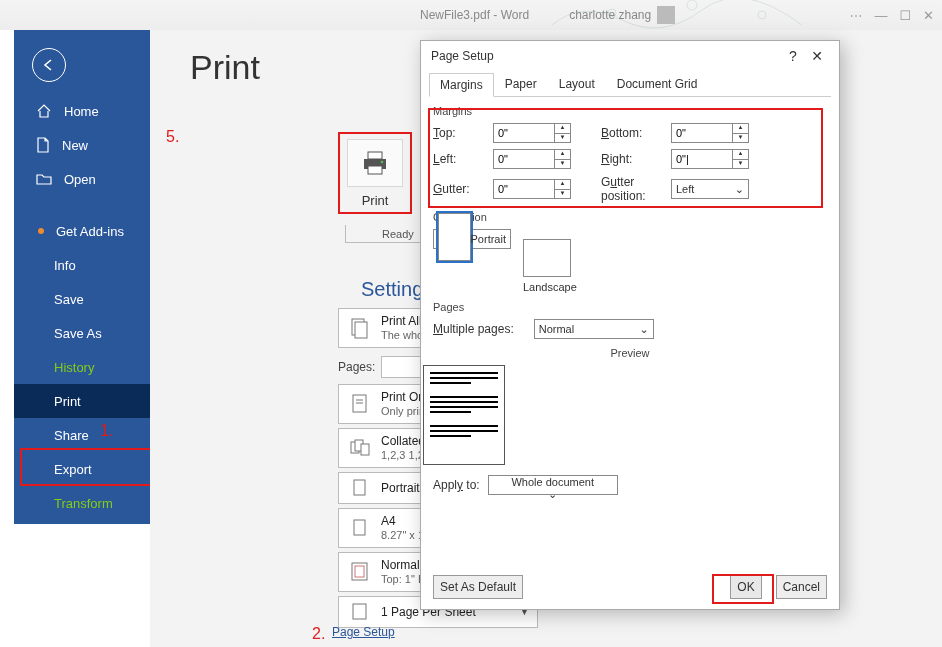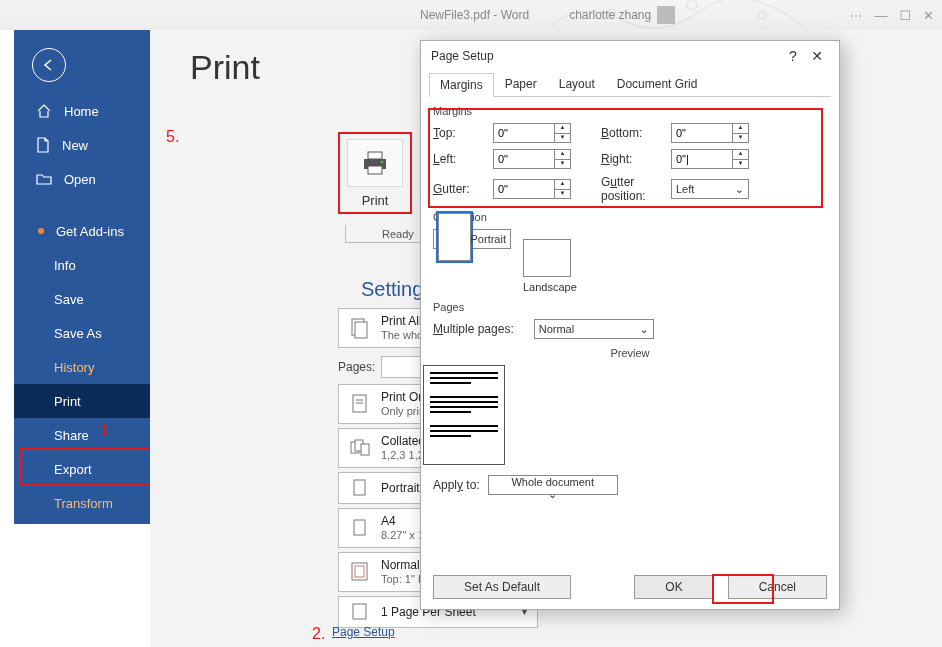--- a/index.html
+++ b/index.html
@@ -14,21 +14,21 @@
   .titlebar .winctrl { position:absolute; right:8px; top:0; display:flex; gap:12px; height:30px; align-items:center; color:#999; font-size:13px; }
   .titlebar .winctrl span { cursor:pointer; }
 
   
   .sidebar { position:absolute; left:0; top:30px; width:150px; height:494px; background:#2a569a; color:#fff; font-size:13px;margin-left:14px; }
   .sb-back { width:34px; height:34px; border:1.5px solid #fff; border-radius:50%; margin:18px 0 12px 18px; display:flex; align-items:center; justify-content:center; cursor:pointer; }
   .sb-back svg { stroke:#fff; }
   .sb-item { height:34px; display:flex; align-items:center; padding-left:22px; gap:12px; cursor:pointer; }
   .sb-item svg { fill:none; stroke:#fff; stroke-width:1.2; }
   .sb-item.sub { padding-left:40px; }
-  .sb-item.dim { color:#fdba74; }
+  .sb-item.dim { color:#84cc16; }
   .sb-item.selected { background:#0a2b57; }
   .sb-sep { height:18px; }
   .sb-bullet { width:6px; height:6px; background:#ef8b2f; border-radius:50%; margin-left:-16px; }
 
   
   .main { position:absolute; left:150px; top:30px; right:0; bottom:0; background:#f3f3f3; }
   .h1 { font-size:34px; color:#333; font-weight:300; margin:18px 0 14px 40px; }
 
   
   .printbtn-wrap { position:absolute; left:188px; top:102px; width:74px; height:82px; border:2px solid #e11b1b; display:flex; flex-direction:column; align-items:center; justify-content:center; cursor:pointer; }
@@ -97,21 +97,21 @@
 
   .preview { margin:8px 2px;text-align:center; }
   .preview .pv { width:82px; height:100px; border:1px solid #555; padding:6px; display:flex; flex-direction:column; gap:3px; }
   .preview .pv .ln { height:2px; background:#000; }
   .preview .pv .ln.s { width:60%; }
 
   .applyrow { margin:10px 12px; display:flex; align-items:center; gap:8px; font-size:12px; }
   .applyrow .sel { width:130px;flex-direction:column; }
 
   .dlg-btns { position:absolute; bottom:10px; left:12px; right:12px; display:flex; align-items:center; }
-  .btn { height:24px; padding:0 30px; border:1px solid #999; background:#eee; font-size:12px; cursor:pointer; display:inline-flex; align-items:center; }
+  .btn { height:24px; padding:0 6px; border:1px solid #999; background:#eee; font-size:12px; cursor:pointer; display:inline-flex; align-items:center; }
   .btn.ok { margin-left:auto; background:#e8e8e8; }
   .okbox { position:absolute; left:712px; top:574px; width:62px; height:30px; border:2px solid #e11b1b; }
   .btn.cancel { margin-left:14px; }
 
   svg { display:block; }
 </style>
 </head>
 <body>
 
 <div class="titlebar">

